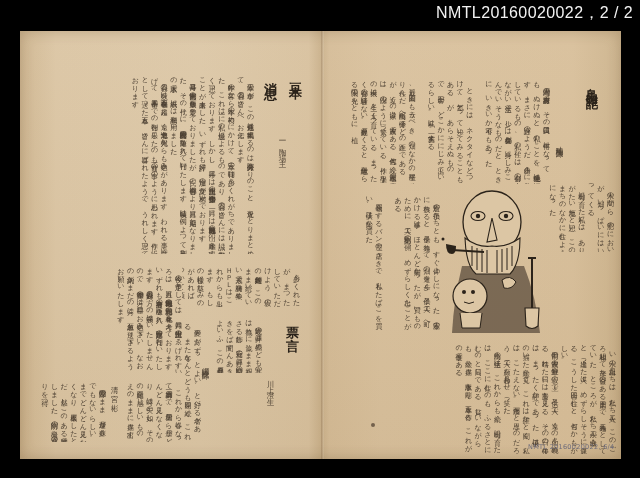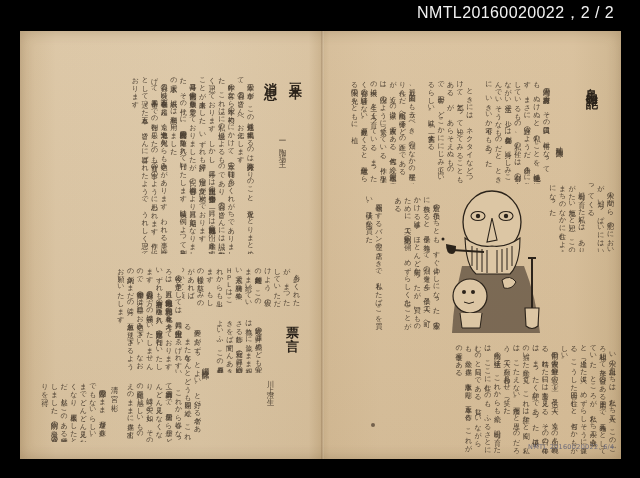--- a/index.html
+++ b/index.html
@@ -3,21 +3,21 @@
   <meta charset="utf-8">
   <style>
     * { box-sizing: border-box; }
     html, body { margin: 0; padding: 0; }
     body {
       width: 640px; height: 478px; position: relative; overflow: hidden;
       background: #000000;
       font-family: "DejaVu Sans", sans-serif;
     }
     .caption {
-      position: absolute; top: 3px; right: 26px;
+      position: absolute; top: 3px; right: 7px;
       color: #f2f2f2; font-family: "Liberation Sans", sans-serif;
       font-size: 16px; letter-spacing: 0.4px; white-space: nowrap;
     }
     .paper {
       position: absolute; left: 20px; top: 31px; width: 601px; height: 428px;
       background: linear-gradient(90deg,
         #cfb690 0%, #dbc5a3 6%, #dcc7a6 30%, #d8c19e 48%,
         #c9b08a 50.1%, #d5bc97 51.5%, #d9c19d 60%, #d8bf9a 92%, #ccb38c 100%);
       box-shadow: inset 0 0 14px rgba(90,60,30,0.28);
     }

